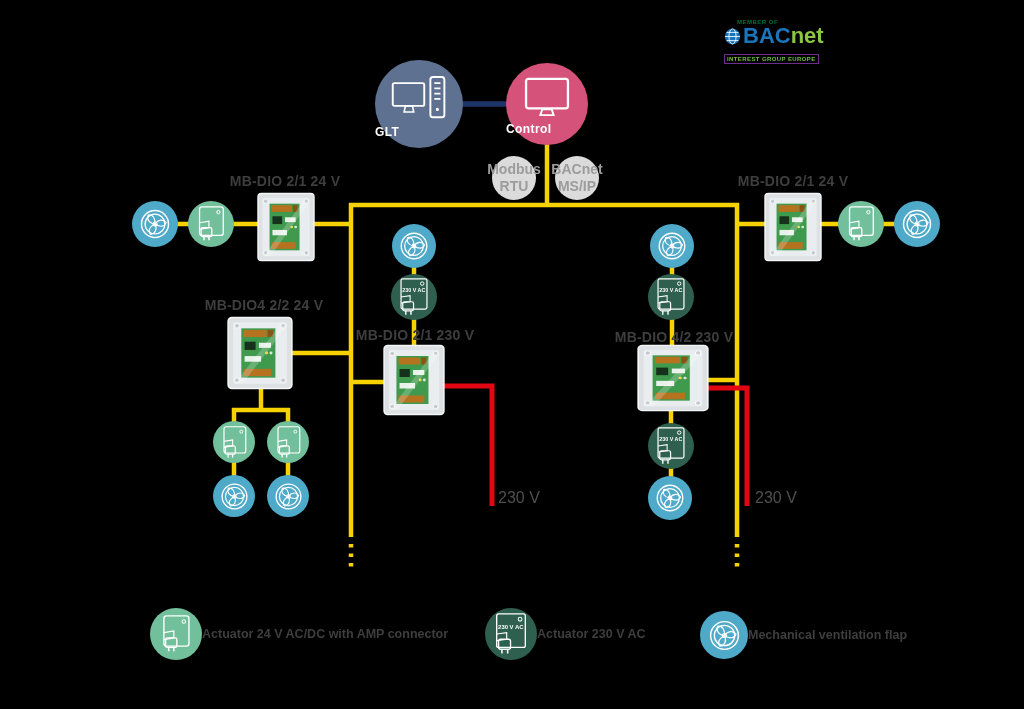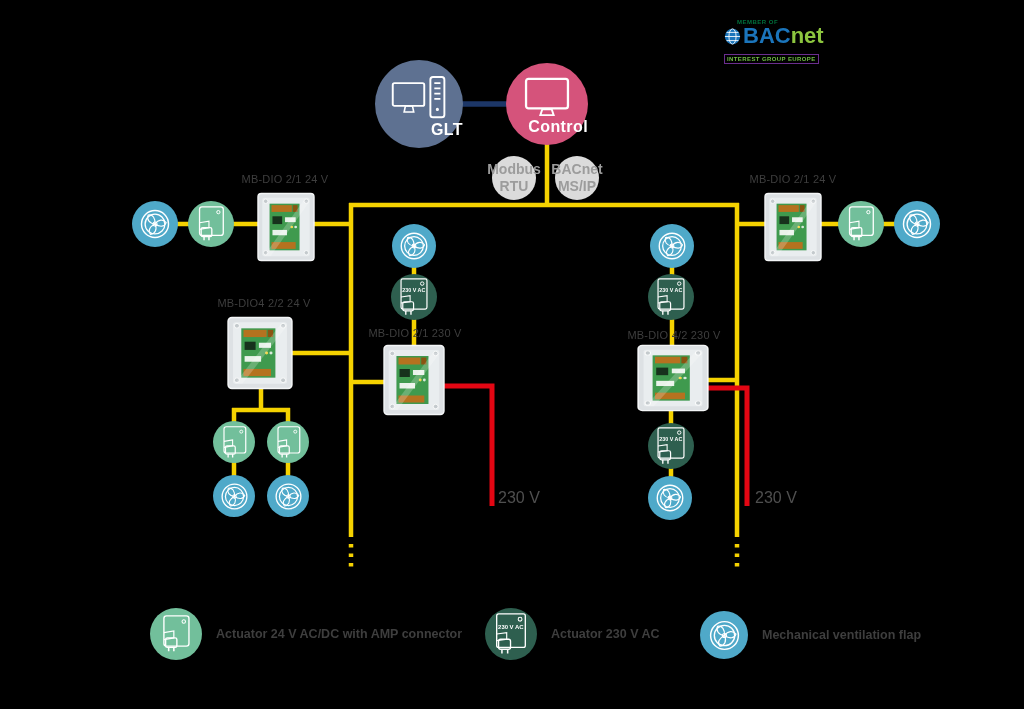--- a/index.html
+++ b/index.html
@@ -16,25 +16,25 @@
   .wire-bus-dash{stroke:var(--c-wire-bus);stroke-width:4.5;fill:none;stroke-dasharray:3.5 6}
   .wire-power{stroke:var(--c-wire-power);stroke-width:5;fill:none}
   .wire-backbone{stroke:var(--c-wire-backbone);stroke-width:5.5;fill:none}
   .circle{position:absolute;z-index:2;border-radius:50%;display:flex;align-items:center;justify-content:center}
   .fan{background:var(--c-fan)}
   .act24{background:var(--c-act24)}
   .act230{background:var(--c-act230)}
   .glt-circle{background:var(--c-glt);flex-direction:column}
   .control-circle{background:var(--c-control);flex-direction:column}
   .proto{background:#DBDBDB;color:#9C9C9C;font-size:14px;font-weight:bold;line-height:1.25;text-align:center}
-  .node-label{position:absolute;bottom:9px;left:0;width:100%;text-align:right;color:#fff;font-weight:bold;font-size:16px;letter-spacing:.4px}
-  .dev-label{position:absolute;z-index:3;width:170px;text-align:center;font-size:11px;font-weight:normal;color:#3E3E3E;letter-spacing:.2px}
+  .node-label{position:absolute;bottom:9px;left:0;width:100%;text-align:left;color:#fff;font-weight:bold;font-size:12px;letter-spacing:.4px}
+  .dev-label{position:absolute;z-index:3;width:170px;text-align:center;font-size:14px;font-weight:bold;color:#3E3E3E;letter-spacing:.2px}
   .vlabel{position:absolute;z-index:3;font-size:16px;font-weight:normal;color:#4F4F4F}
   .boxsvg{position:absolute;z-index:2}
-  .legend-item{position:absolute;z-index:2;display:flex;align-items:center;gap:14px}
+  .legend-item{position:absolute;z-index:2;display:flex;align-items:center;}
   .legend-circle{border-radius:50%;display:flex;align-items:center;justify-content:center;flex:0 0 auto}
   .legend-label{font-size:12.5px;font-weight:bold;color:#3E3E3E}
   
   .logo{position:absolute;left:700px;top:19px;width:112px;z-index:3}
   .logo-member{font-size:6px;font-weight:bold;color:#00703C;letter-spacing:.5px;margin-left:13px}
   .logo-main{display:flex;align-items:center;gap:2px;margin-top:0px}
   .logo-brand{font-size:22px;font-weight:bold;line-height:1}
   .logo-bac{color:#1B75BB}
   .logo-net{color:#8DC63F}
   .logo-sub{margin-top:1px;font-size:6px;font-weight:bold;color:#6FBE44;letter-spacing:.4px;border:1px solid #6B2E8F;padding:1px 2px;display:inline-block}

